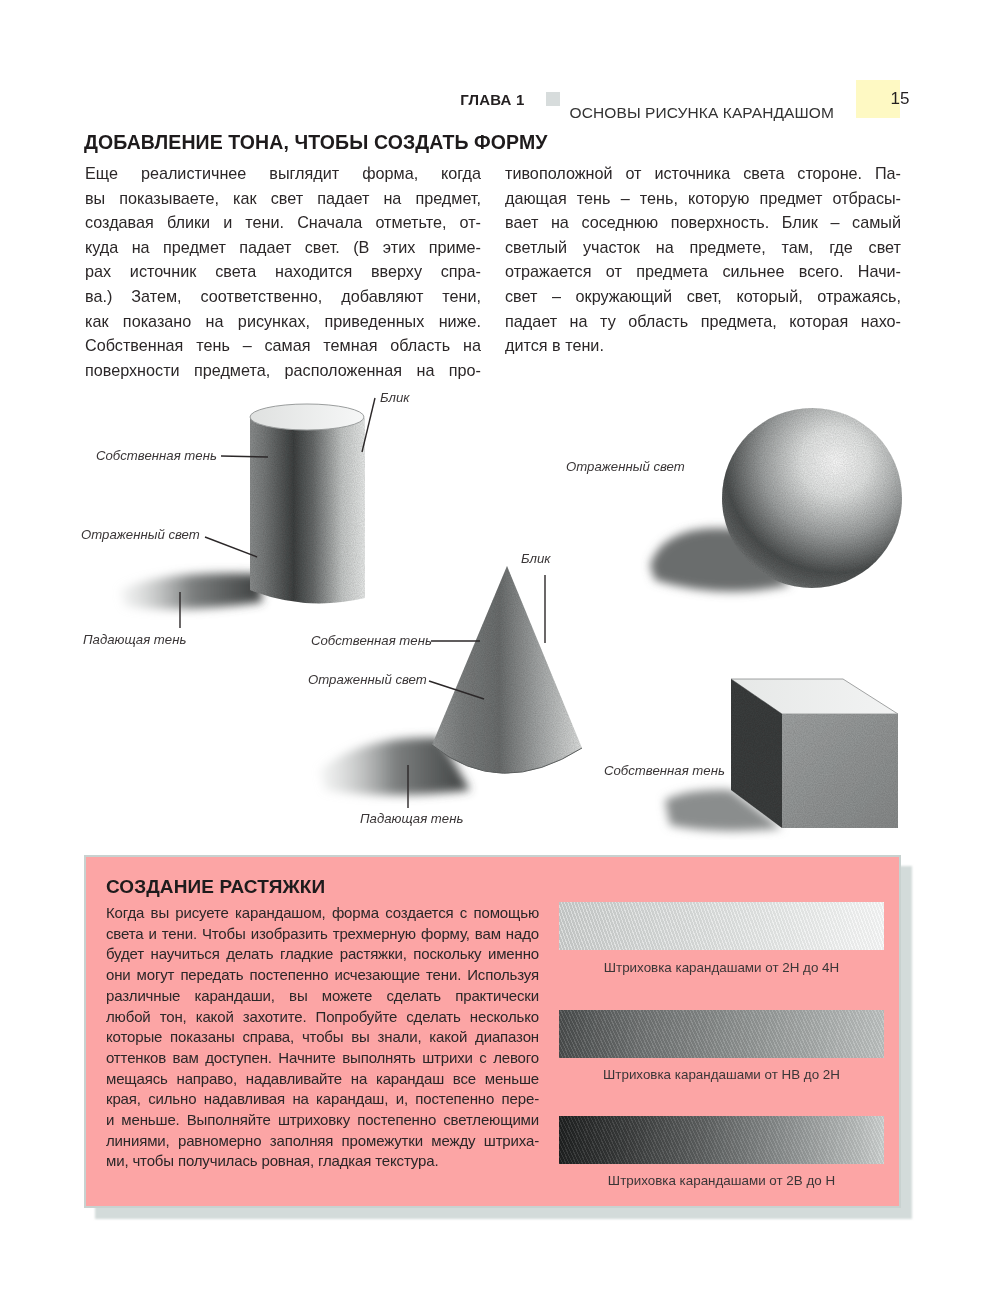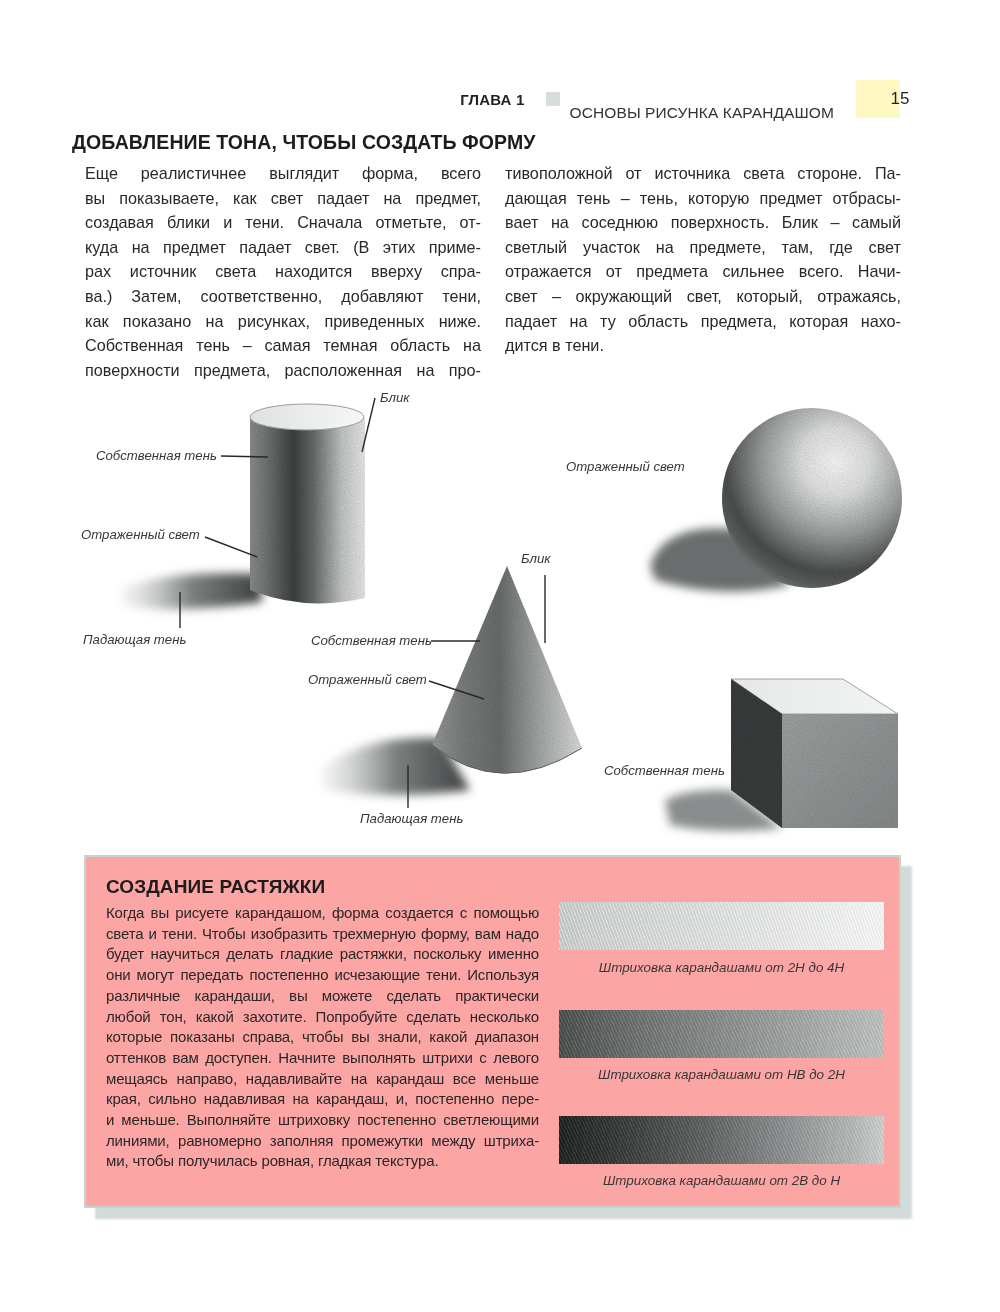--- a/index.html
+++ b/index.html
@@ -7,42 +7,42 @@
   body { position: relative; font-family: "Liberation Sans", "DejaVu Sans", sans-serif; color: #231f20; }
 
   
   .running-header { position: absolute; top: 80px; right: 100px; height: 38px; display: flex; align-items: center; }
   .rh-chapter { font-weight: bold; font-size: 15px; letter-spacing: 0.2px; margin-right: 21px; color: #231f20; }
   .rh-square { width: 14px; height: 14px; background: #d7dcdc; margin-right: 10px; }
   .rh-title { font-size: 15.5px; color: #333; letter-spacing: 0.1px; margin-right: 22px; margin-top: 28px; }
   .rh-page { width: 38px; height: 38px; background: #fef9c3; display: flex; align-items: center; justify-content: center; font-size: 17px; color: #231f20; padding-left: 44px; }
 
   
-  .section-title { position: absolute; left: 72px; top: 131px; font-size: 19.5px; letter-spacing: 0.1px; color: #1e1b1c; white-space: nowrap; }
+  .section-title { position: absolute; left: 84px; top: 131px; font-size: 19.5px; letter-spacing: 0.1px; color: #1e1b1c; white-space: nowrap; }
 
   .intro-col { position: absolute; top: 161px; width: 396px; font-size: 16.2px; line-height: 24.6px; color: #2b2728; text-align: justify; }
   .col-left { left: 85px; }
   .col-right { left: 505px; width: 396px; }
   .line { display: block; text-align: justify; text-align-last: justify; white-space: nowrap; }
   .line.last { text-align-last: left; }
 
   
   .figures { position: absolute; left: 0; top: 380px; width: 1000px; height: 460px; }
   .figures svg { position: absolute; left: 0; top: 0; }
   .label { position: absolute; font-style: italic; font-size: 13.2px; color: #3a3637; white-space: nowrap; }
 
   
   .box-shadow { position: absolute; left: 95px; top: 866px; width: 817px; height: 353px; background: #d3dbda; filter: blur(1px); }
   .grad-box { position: absolute; left: 84px; top: 855px; width: 817px; height: 353px; background: #fca5a5; border: 2px solid #c8d2d0; }
   .box-title { position: absolute; left: 20px; top: 19px; font-size: 19px; color: #1e1b1c; letter-spacing: 0.1px; }
   .box-text { position: absolute; left: 20px; top: 46px; width: 433px; font-size: 15px; line-height: 20.7px; color: #2b2728; }
   .box-text .line { letter-spacing: -0.15px; }
 
   .swatch { position: absolute; left: 473px; width: 325px; height: 48px; }
-  .swatch-caption { position: absolute; left: 473px; width: 325px; text-align: center; font-style: italic; font-size: 13.4px; color: #3a3637; }
+  .swatch-caption { position: absolute; left: 473px; width: 325px; text-align: center; font-size: 13.4px; color: #3a3637; }
   .sw1 { top: 45px; background:
       repeating-linear-gradient(70deg, rgba(255,255,255,0.35) 0 1px, rgba(0,0,0,0.04) 1px 3px),
       linear-gradient(90deg, #c8cbca 0%, #d9dcdb 40%, #eceeed 80%, #f6f7f7 100%); }
   .sw2 { top: 153px; background:
       repeating-linear-gradient(65deg, rgba(255,255,255,0.12) 0 1px, rgba(0,0,0,0.06) 1px 3px),
       linear-gradient(90deg, #4a4d4d 0%, #6f7272 25%, #8e9291 55%, #a9adac 80%, #bfc3c2 100%); }
   .sw3 { top: 259px; background:
       repeating-linear-gradient(65deg, rgba(255,255,255,0.1) 0 1px, rgba(0,0,0,0.06) 1px 3px),
       linear-gradient(90deg, #1f2121 0%, #393b3b 20%, #5f6262 45%, #8d9191 70%, #b9bdbc 92%, #cfd3d2 100%); }
 </style>
@@ -52,21 +52,21 @@
 <div class="running-header">
   <span class="rh-chapter">ГЛАВА 1</span>
   <span class="rh-square"></span>
   <span class="rh-title">ОСНОВЫ РИСУНКА КАРАНДАШОМ</span>
   <span class="rh-page">15</span>
 </div>
 
 <h2 class="section-title">ДОБАВЛЕНИЕ ТОНА, ЧТОБЫ СОЗДАТЬ ФОРМУ</h2>
 
 <div class="intro-col col-left">
-  <span class="line">Еще реалистичнее выглядит форма, всего</span>
+  <span class="line">Еще реалистичнее выглядит форма, когда</span>
   <span class="line">вы показываете, как свет падает на предмет,</span>
   <span class="line">создавая блики и тени. Сначала отметьте, от-</span>
   <span class="line">куда на предмет падает свет. (В этих приме-</span>
   <span class="line">рах источник света находится вверху спра-</span>
   <span class="line">ва.) Затем, соответственно, добавляют тени,</span>
   <span class="line">как показано на рисунках, приведенных ниже.</span>
   <span class="line">Собственная тень – самая темная область на</span>
   <span class="line">поверхности предмета, расположенная на про-</span>
 </div>
 

